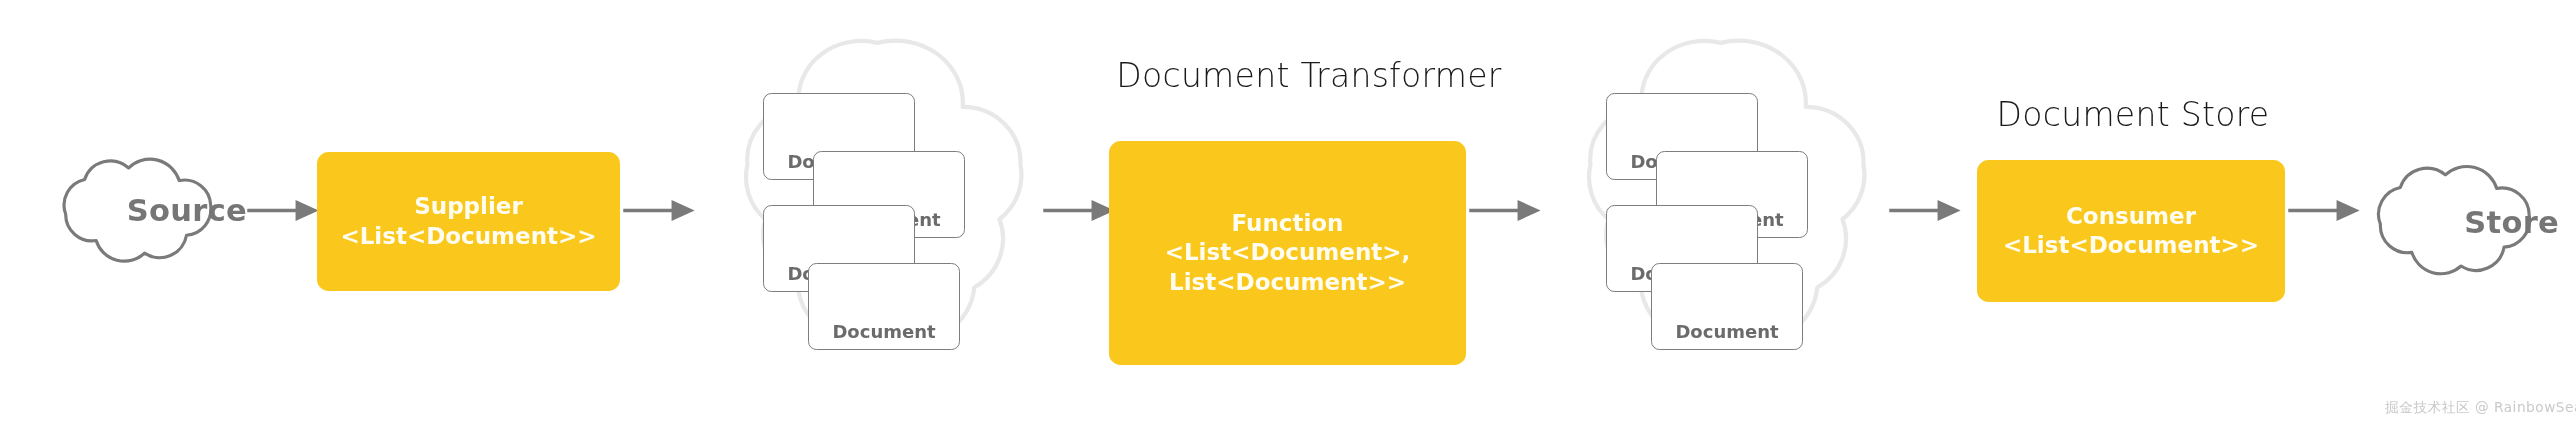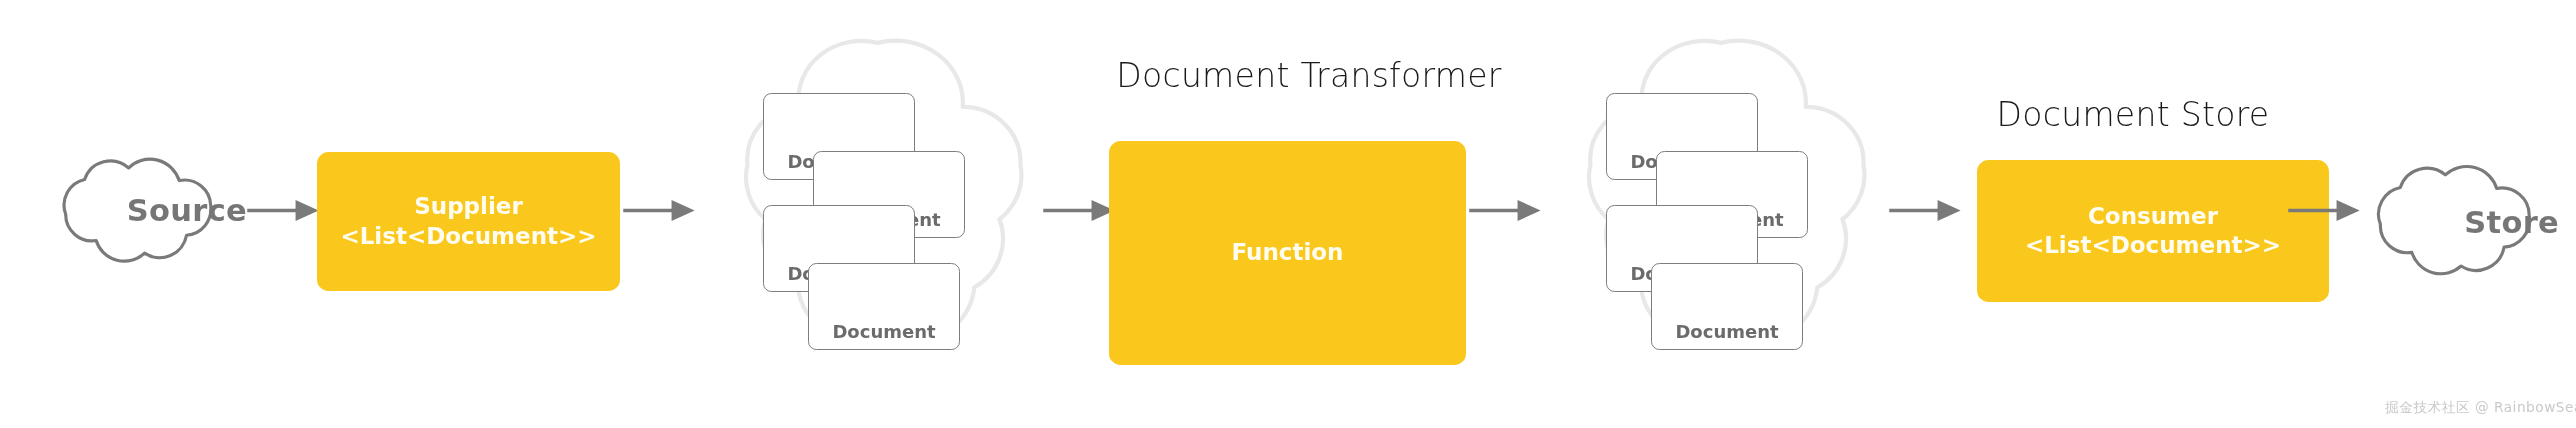--- a/index.html
+++ b/index.html
@@ -173,20 +173,22 @@
     <svg width="74" height="21" viewBox="0 0 140 40">
       <line x1="0" y1="20" x2="96" y2="20" stroke="#7A7A7A" stroke-width="7"></line>
       <polygon points="92,0 136,20 92,40" fill="#7A7A7A"></polygon>
     </svg>
   </div>
 
   <div class="section-title" style="left:1277px; top:59px;margin-left:32px;">Document Transformer</div>
 
   <div class="proc-box" style="left:1109px; top:141px; width:357px; height:224px;">
     <span class="proc-line">Function</span>
+    <span class="proc-line">&lt;List&lt;Document&gt;,</span>
+    <span class="proc-line">List&lt;Document&gt;&gt;</span>
   </div>
 
   <div class="arrow" style="left:1469px; top:200px; width:74px; height:21px;">
     <svg width="74" height="21" viewBox="0 0 140 40">
       <line x1="0" y1="20" x2="96" y2="20" stroke="#7A7A7A" stroke-width="7"></line>
       <polygon points="92,0 136,20 92,40" fill="#7A7A7A"></polygon>
     </svg>
   </div>
 
   <div class="doc-cloud" style="left:1539px; top:26px; width:357px; height:376px;">
@@ -219,21 +221,21 @@
 
   <div class="arrow" style="left:1889px; top:200px; width:74px; height:21px;">
     <svg width="74" height="21" viewBox="0 0 140 40">
       <line x1="0" y1="20" x2="96" y2="20" stroke="#7A7A7A" stroke-width="7"></line>
       <polygon points="92,0 136,20 92,40" fill="#7A7A7A"></polygon>
     </svg>
   </div>
 
   <div class="section-title" style="left:2133px; top:98px;">Document Store</div>
 
-  <div class="proc-box" style="left:1977px; top:160px; width:352px; height:142px;">
+  <div class="proc-box" style="left:1977px; top:160px; width:308px; height:142px;">
     <span class="proc-line">Consumer</span>
     <span class="proc-line">&lt;List&lt;Document&gt;&gt;</span>
   </div>
 
   <div class="arrow" style="left:2288px; top:200px; width:74px; height:21px;">
     <svg width="74" height="21" viewBox="0 0 140 40">
       <line x1="0" y1="20" x2="96" y2="20" stroke="#7A7A7A" stroke-width="7"></line>
       <polygon points="92,0 136,20 92,40" fill="#7A7A7A"></polygon>
     </svg>
   </div>

